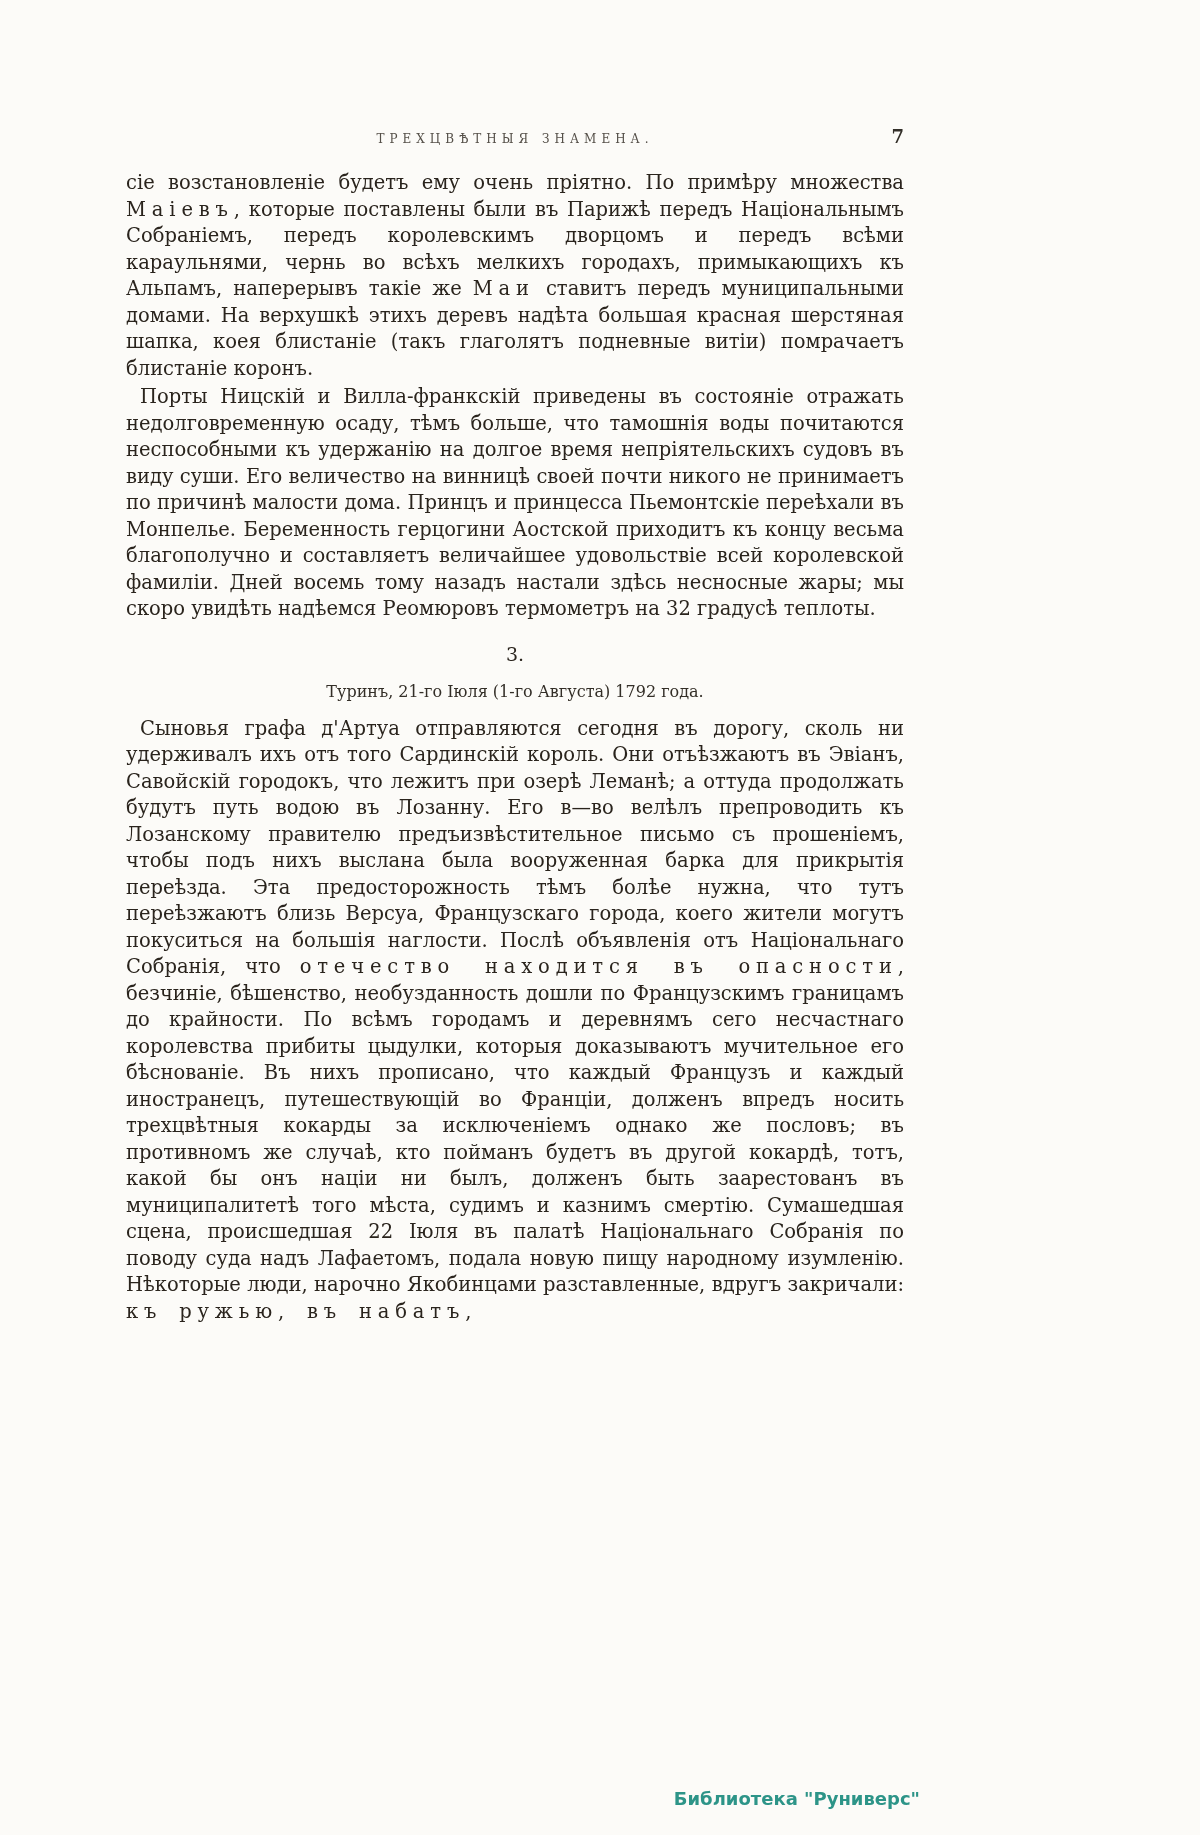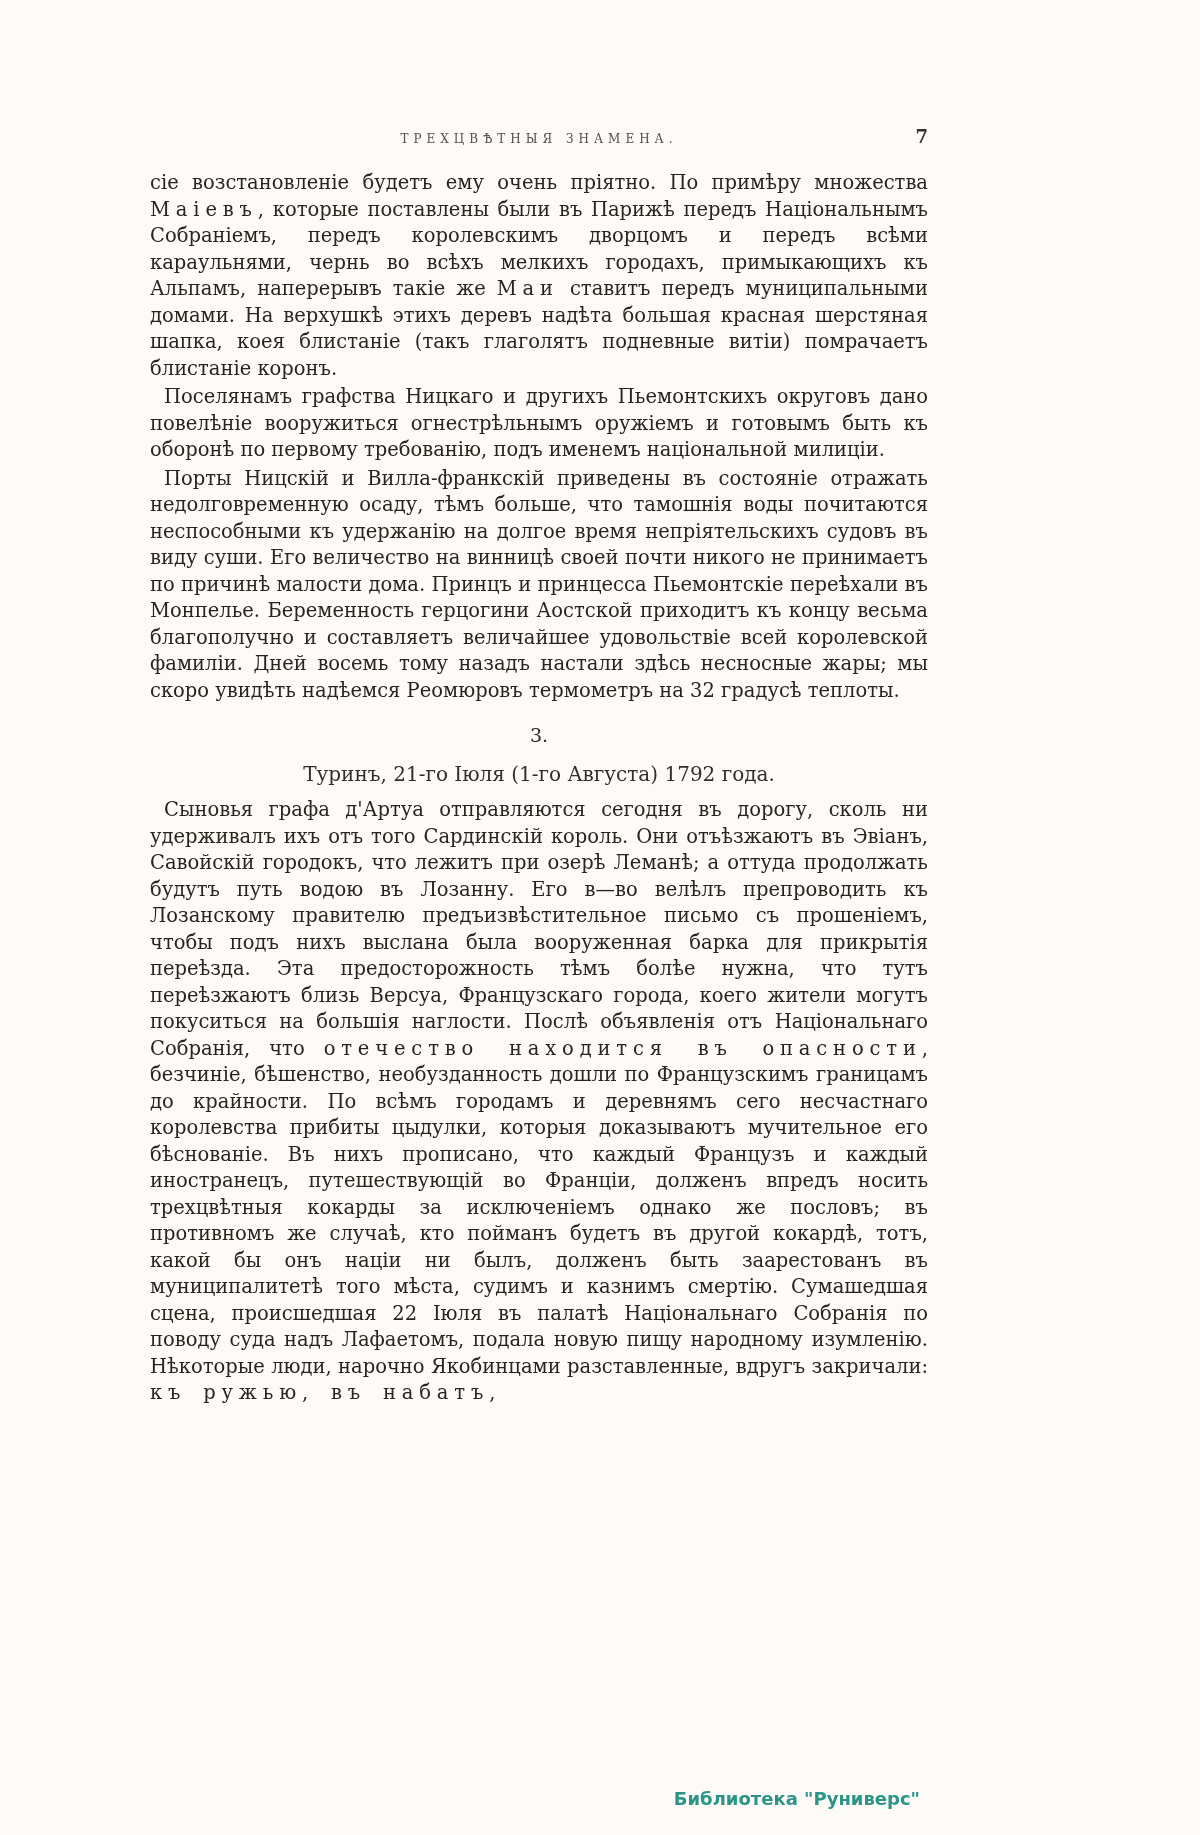--- a/index.html
+++ b/index.html
@@ -11,21 +11,21 @@
     position: relative;
     width: 1200px;
     height: 1835px;
     background: #fcfbf8;
     overflow: hidden;
     font-family: "DejaVu Serif", serif;
     color: #2a241d;
   }
   .content {
     position: absolute;
-    left: 148px;
+    left: 124px;
     top: 126px;
     width: 782px;
   }
   .running-header {
     position: relative;
     height: 30px;
     margin-bottom: 14px;
   }
   .header-title {
     display: block;
@@ -59,21 +59,21 @@
     letter-spacing: 0.30em;
     word-spacing: 0.25em;
   }
   .section-heading {
     text-align: center;
     font-size: 19px;
     margin: 18px 0 12px 0;
   }
   .dateline {
     text-align: center;
-    font-size: 20px;
+    font-size: 16px;
     margin: 0 0 10px 0;
     color: #332e27;
   }
   .watermark {
     position: absolute;
     right: 280px;
     bottom: 26px;
     font-family: "DejaVu Sans", sans-serif;
     font-size: 18px;
     font-weight: bold;
@@ -87,21 +87,20 @@
   <div class="content">
 
     <div class="running-header">
       <span class="header-title">ТРЕХЦВѢТНЫЯ ЗНАМЕНА.</span>
       <span class="page-number">7</span>
     </div>
 
     <div class="body-text">
       <div>
           <p class="para"><span>сіе возстановленіе будетъ ему очень пріятно. По примѣру множества </span><span class="spaced">Маіевъ</span><span>, которые поставлены были въ Парижѣ передъ Національнымъ Собраніемъ, передъ королевскимъ дворцомъ и передъ всѣми караульнями, чернь во всѣхъ мелкихъ городахъ, примыкающихъ къ Альпамъ, наперерывъ такіе же </span><span class="spaced">Маи</span><span> ставитъ передъ муниципальными домами. На верхушкѣ этихъ деревъ надѣта большая красная шерстяная шапка, коея блистаніе (такъ глаголятъ подневные витіи) помрачаетъ блистаніе коронъ.</span></p>
-          <p class="para indent"><span>Поселянамъ графства Ницкаго и другихъ Пьемонтскихъ округовъ дано повелѣніе вооружиться огнестрѣльнымъ оружіемъ и готовымъ быть къ оборонѣ по первому требованію, подъ именемъ національной милиціи.</span></p>
           <p class="para indent"><span>Порты Ницскій и Вилла-франкскій приведены въ состояніе отражать недолговременную осаду, тѣмъ больше, что тамошнія воды почитаются неспособными къ удержанію на долгое время непріятельскихъ судовъ въ виду суши. Его величество на винницѣ своей почти никого не принимаетъ по причинѣ малости дома. Принцъ и принцесса Пьемонтскіе переѣхали въ Монпелье. Беременность герцогини Аостской приходитъ къ концу весьма благополучно и составляетъ величайшее удовольствіе всей королевской фамиліи. Дней восемь тому назадъ настали здѣсь несносные жары; мы скоро увидѣть надѣемся Реомюровъ термометръ на 32 градусѣ теплоты.</span></p>
         </div>
 
       <div class="section-heading">3.</div>
 
       <div class="dateline">Туринъ, 21-го Іюля (1-го Августа) 1792 года.</div>
 
       <div>
           <p class="para indent"><span>Сыновья графа д'Артуа отправляются сегодня въ дорогу, сколь ни удерживалъ ихъ отъ того Сардинскій король. Они отъѣзжаютъ въ Эвіанъ, Савойскій городокъ, что лежитъ при озерѣ Леманѣ; а оттуда продолжать будутъ путь водою въ Лозанну. Его в—во велѣлъ препроводить къ Лозанскому правителю предъизвѣстительное письмо съ прошеніемъ, чтобы подъ нихъ выслана была вооруженная барка для прикрытія переѣзда. Эта предосторожность тѣмъ болѣе нужна, что тутъ переѣзжаютъ близь Версуа, Французскаго города, коего жители могутъ покуситься на большія наглости. Послѣ объявленія отъ Національнаго Собранія, что </span><span class="spaced">отечество находится въ опасности</span><span>, безчиніе, бѣшенство, необузданность дошли по Французскимъ границамъ до крайности. По всѣмъ городамъ и деревнямъ сего несчастнаго королевства прибиты цыдулки, которыя доказываютъ мучительное его бѣснованіе. Въ нихъ прописано, что каждый Французъ и каждый иностранецъ, путешествующій во Франціи, долженъ впредъ носить трехцвѣтныя кокарды за исключеніемъ однако же пословъ; въ противномъ же случаѣ, кто пойманъ будетъ въ другой кокардѣ, тотъ, какой бы онъ націи ни былъ, долженъ быть заарестованъ въ муниципалитетѣ того мѣста, судимъ и казнимъ смертію. Сумашедшая сцена, происшедшая 22 Іюля въ палатѣ Національнаго Собранія по поводу суда надъ Лафаетомъ, подала новую пищу народному изумленію. Нѣкоторые люди, нарочно Якобинцами разставленные, вдругъ закричали: </span><span class="spaced">къ ружью, въ набатъ,</span></p>
         </div>

